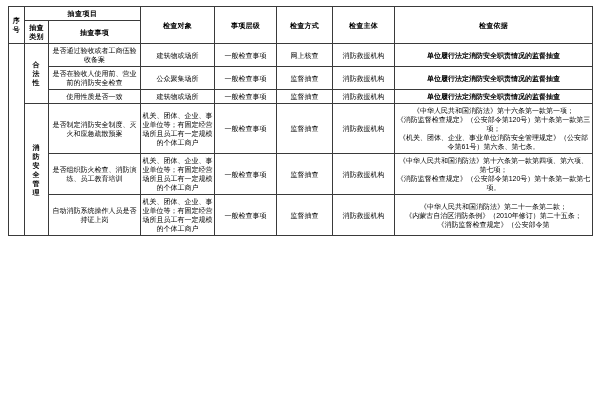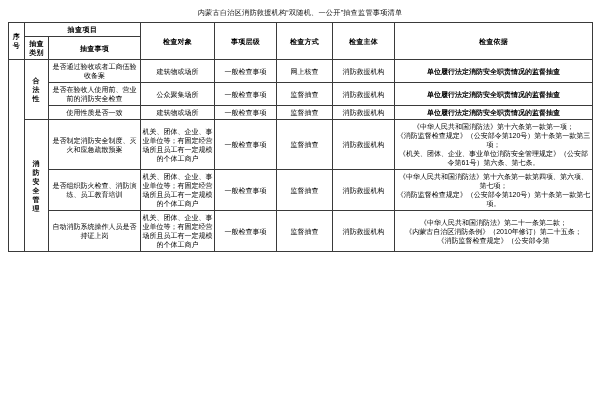--- a/index.html
+++ b/index.html
@@ -98,21 +98,20 @@
     font-weight: bold;
     font-size: 7.4px;
     letter-spacing: 0.5px;
   }
 </style>
 </head>
 <body>
 
 <div class="page">
 
-  <div class="doc-title">内蒙古自治区消防救援机构“双随机、一公开”抽查监管事项清单</div>
 
   <table class="main">
     <colgroup>
       <col class="c-seq">
         <col class="c-cat">
         <col class="c-item">
         <col class="c-obj">
       <col class="c-nature">
         <col class="c-way">
         <col class="c-subject">

